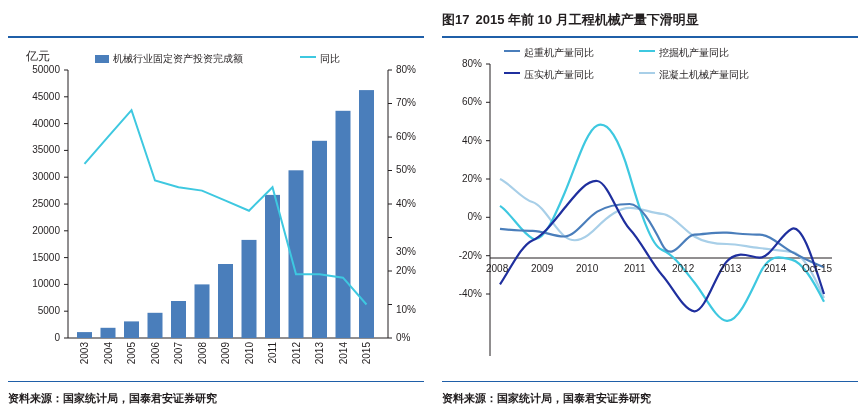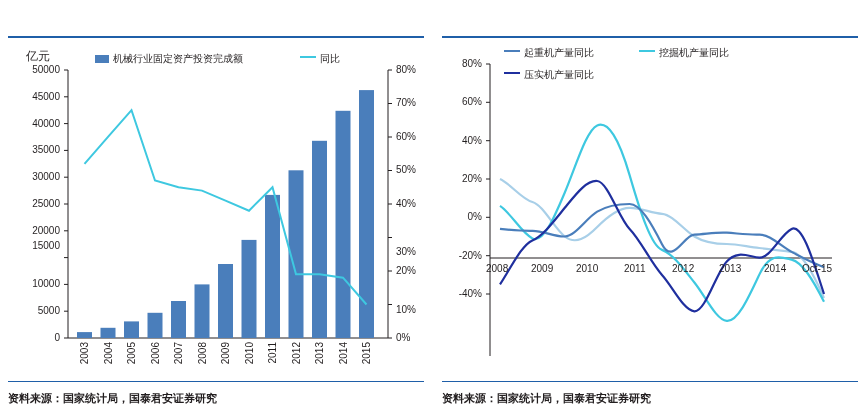--- a/index.html
+++ b/index.html
@@ -89,21 +89,21 @@
           <rect x="335.5" y="50.8" width="15" height="227.2"></rect>
           <rect x="359" y="30.1" width="15" height="247.9"></rect>
         </g>
 
         <polyline fill="none" stroke="#3ec8e0" stroke-width="2" points="84.5,103.8 108,76.9 131.5,50.2 155,120.5 178.5,127.2 202,130.6 225.5,140.6 249,150.7 272.5,127.2 296,214.3 319.5,214.3 343,217.7 366.5,244.5"></polyline>
       </svg>
 
       <div class="tick ytick" style="left:18px;top:272px;width:42px;">0</div>
       <div class="tick ytick" style="left:18px;top:245px;width:42px;">5000</div>
       <div class="tick ytick" style="left:18px;top:218px;width:42px;">10000</div>
-      <div class="tick ytick" style="left:18px;top:180px;width:42px;">15000</div>
+      <div class="tick ytick" style="left:18px;top:192px;width:42px;">15000</div>
       <div class="tick ytick" style="left:18px;top:165px;width:42px;">20000</div>
       <div class="tick ytick" style="left:18px;top:138px;width:42px;">25000</div>
       <div class="tick ytick" style="left:18px;top:111px;width:42px;">30000</div>
       <div class="tick ytick" style="left:18px;top:84px;width:42px;">35000</div>
       <div class="tick ytick" style="left:18px;top:58px;width:42px;">40000</div>
       <div class="tick ytick" style="left:18px;top:31px;width:42px;">45000</div>
       <div class="tick ytick" style="left:18px;top:4px;width:42px;">50000</div>
 
       <div class="tick" style="left:396px;top:272px;">0%</div>
       <div class="tick" style="left:396px;top:244px;">10%</div>
@@ -128,30 +128,36 @@
       <div class="xtick-v" style="left:314px;top:282px;">2013</div>
       <div class="xtick-v" style="left:337.5px;top:282px;">2014</div>
       <div class="xtick-v" style="left:361px;top:282px;">2015</div>
     </div>
 
     <div class="source-rule"></div>
     <div class="source">资料来源：国家统计局，国泰君安证券研究</div>
   </div>
 
   <div class="panel panel-right">
+    <div class="title-row">
+      <span class="title-tag">图17</span><span class="title-text">2015 年前 10 月工程机械产量下滑明显</span>
+    </div>
     <div class="title-rule"></div>
 
     <div class="legend-item" style="left:70px;top:46px;">
       <span class="legend-line" style="border-top-color:#4a7ebb;"></span><span>起重机产量同比</span>
     </div>
     <div class="legend-item" style="left:205px;top:46px;">
       <span class="legend-line" style="border-top-color:#3ec8e0;"></span><span>挖掘机产量同比</span>
     </div>
     <div class="legend-item" style="left:70px;top:68px;">
       <span class="legend-line" style="border-top-color:#1f2f9e;"></span><span>压实机产量同比</span>
+    </div>
+    <div class="legend-item" style="left:205px;top:68px;">
+      <span class="legend-line" style="border-top-color:#a8cfe8;"></span><span>混凝土机械产量同比</span>
     </div>
 
     <div class="plot" style="left:0;top:58px;width:434px;height:300px;">
       <svg width="434" height="300" viewBox="0 0 434 300">
 
         <line x1="56" y1="6" x2="56" y2="298" stroke="#231f20" stroke-width="1"></line>
 
         <line x1="56" y1="200" x2="398" y2="200" stroke="#231f20" stroke-width="1"></line>
 
         <g stroke="#231f20" stroke-width="1">

